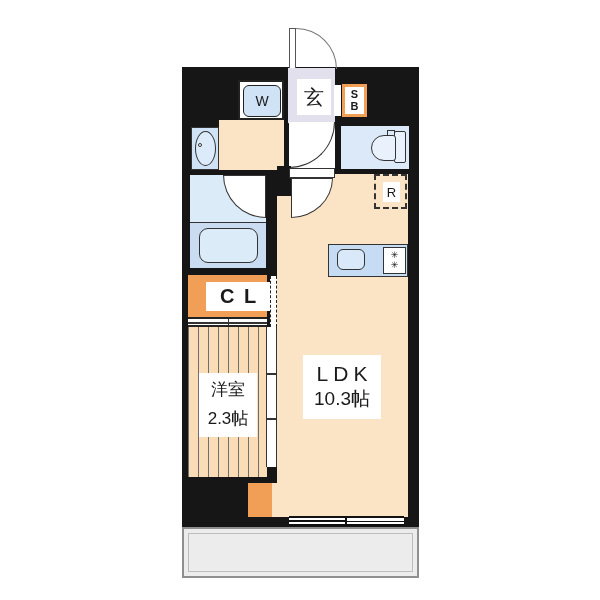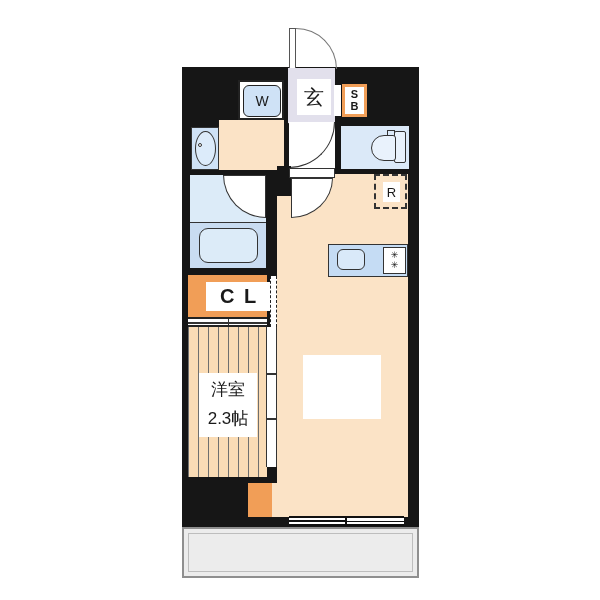--- a/index.html
+++ b/index.html
@@ -148,20 +148,22 @@
   <div class="abs ctr fridge-label">R</div>
 
   <div class="abs counter"></div>
   <div class="abs sink"></div>
   <div class="abs stove">
     <span class="burner">✳</span>
     <span class="burner">✳</span>
   </div>
 
   <div class="abs ctr ldk-label">
+    <span class="ldk-name">LDK</span>
+    <span class="ldk-size">10.3帖</span>
   </div>
 
   <div class="abs cl"></div>
   <div class="abs ctr cl-in">C L</div>
   <div class="abs cl-door">
     <div class="mid"></div>
     <div class="tick"></div>
   </div>
 
   <div class="abs yo"></div>

